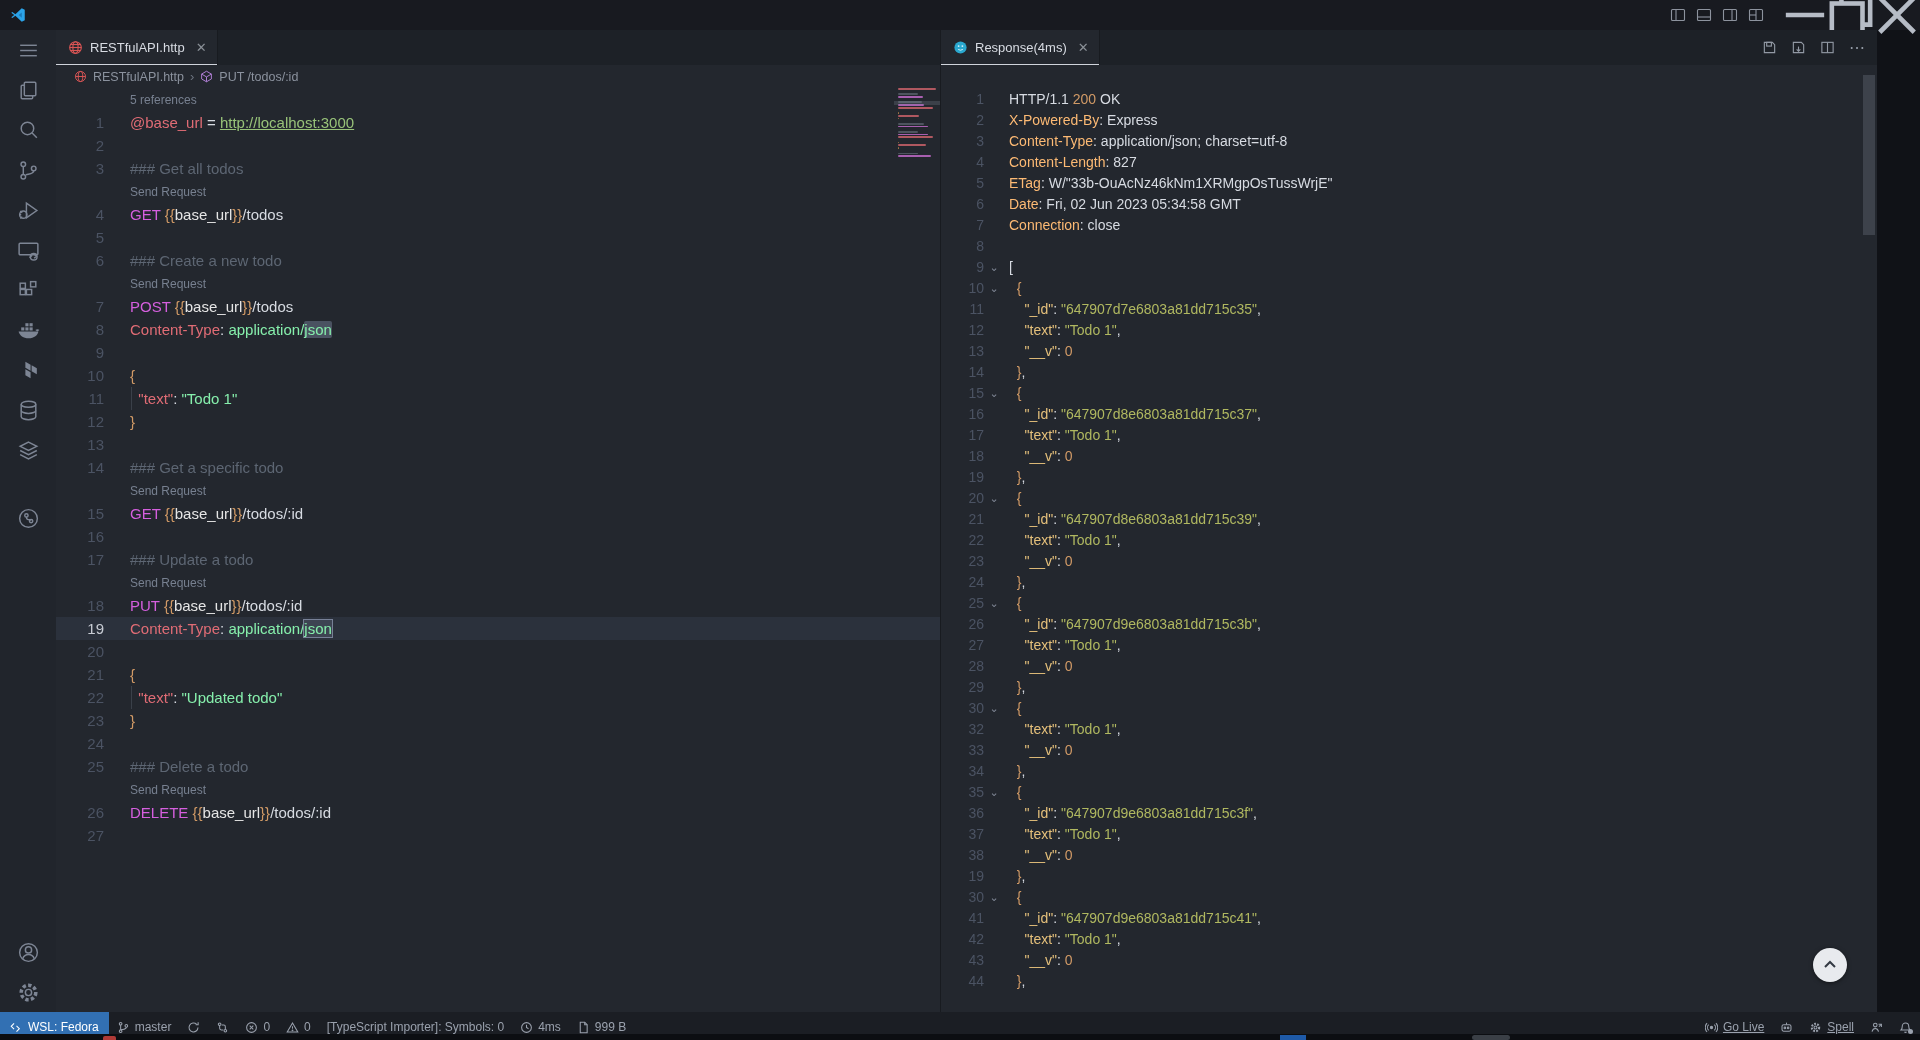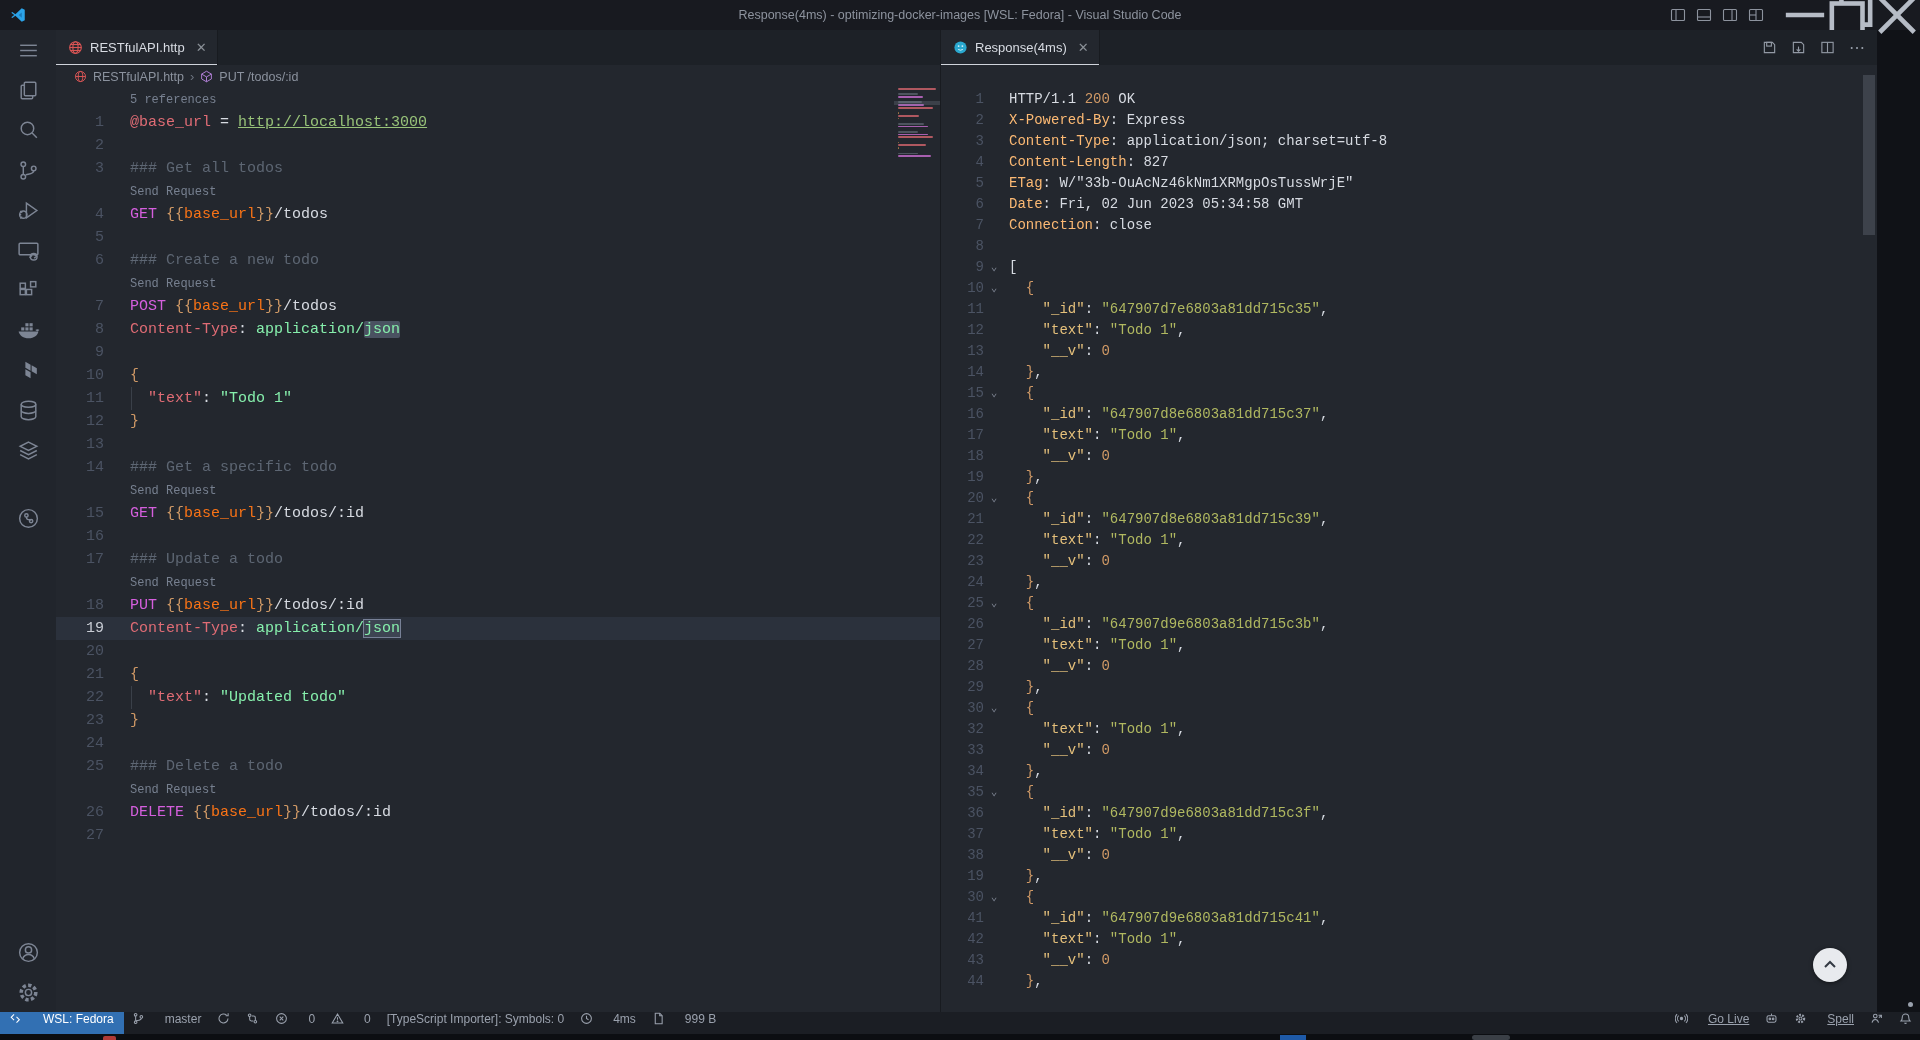--- a/index.html
+++ b/index.html
@@ -1,18 +1,18 @@
 <!DOCTYPE html>
 <html><head>
 <meta charset="utf-8">
 <style>
   html,body{margin:0;padding:0;background:#101217;}
   body{width:1920px;height:1040px;position:relative;overflow:hidden;
        font-family:"Liberation Sans",sans-serif;-webkit-font-smoothing:antialiased;}
-  .mono{font-family:Liberation Mono, monospace;}
+  .mono{font-family:Liberation Sans, sans-serif;}
 
   
   .titlebar{position:absolute;left:0;top:0;width:1920px;height:30px;background:#181a20;
             display:flex;align-items:center;color:#9299a4;font-size:12.5px;}
   .vscode-logo{width:18px;height:18px;margin-left:9px;}
   .win-title{position:absolute;left:0;right:0;text-align:center;pointer-events:none;color:#8d939e;}
   .tb-right{position:absolute;right:0;top:0;height:30px;display:flex;align-items:center;}
   .layout-icons{display:flex;gap:10px;margin-right:18px;}
   .layout-icons svg{width:16px;height:16px;stroke:#8d939e;fill:none;stroke-width:1.1;}
   .win-btn{width:46px;height:30px;display:flex;align-items:center;justify-content:center;}
@@ -55,62 +55,61 @@
   .gl .code{margin-left:26px;}
   .gr .code{margin-left:5px;}
   .cur{background:#2b313c;}
   .cur .ln{color:#c8ccd4;}
   .lens-row{color:#778090 !important;font-size:12px !important;}
   .gl .lens-row .code{margin-left:26px;}
   .guide{position:absolute;left:75px;top:0;bottom:0;width:1px;background:#3a4049;}
 
   .fg{color:#d7dbe2}.red{color:#e06c75}.grn{color:#86efac}
   .lnk{color:#98c379;text-decoration:underline;}
-  .meth{color:#d55fde}.brc{color:#d19a66}.pvar{color:#f97316}.com{color:#5d6673}
+  .meth{color:#d55fde}.brc{color:#d19a66}.pvar{color:#e5e5e5}.com{color:#5d6673}
   .key{color:#e5c07b}.str{color:#b0b860}.num{color:#d19a66}.hdr{color:#fdba74}
   .hf{background:rgba(108,118,140,.55);border-radius:2px;}
   .hb{background:rgba(108,118,140,.28);outline:1px solid #778096;}
 
   
   .minimap{position:absolute;left:842px;top:0;width:60px;}
   .mm-bar{height:1.7px;margin-bottom:1px;border-radius:1px;}
   .mm-band{position:absolute;left:-4px;top:13px;width:52px;height:4px;background:rgba(130,140,155,.25);}
   .ruler{position:absolute;left:916px;top:0;bottom:0;width:14px;}
   .ruler .mk{position:absolute;left:3px;width:7px;background:#596070;}
   .ruler .mk.cursor{background:#aab2bf;}
   .rthumb{position:absolute;right:2px;top:10px;width:12px;height:160px;background:rgba(121,129,141,.30);}
   .scrolltop{position:absolute;right:30px;top:883px;width:34px;height:34px;border-radius:50%;
              background:#e8eaee;box-shadow:0 1px 4px rgba(0,0,0,.5);display:flex;align-items:center;justify-content:center;}
   .scrolltop svg{width:16px;height:16px;stroke:#343a44;stroke-width:2;fill:none;}
 
   
   .statusbar{position:absolute;left:0;top:1012px;width:1920px;height:22px;background:#1b1e24;
              display:flex;align-items:center;color:#9aa1ad;font-size:12px;}
-  .sb-item{display:flex;align-items:flex-start;gap:20px;padding:0 8px;height:22px;white-space:nowrap;}
+  .sb-item{display:flex;align-items:flex-end;gap:5px;padding:0 8px;height:22px;white-space:nowrap;}
   .sb-item svg{width:13px;height:13px;stroke:#9aa1ad;fill:none;stroke-width:1.3;}
   .sb-remote{background:#3270b3;color:#ffffff;padding:0 10px;}
   .sb-remote svg{stroke:#ffffff;}
   .sb-right{margin-left:auto;display:flex;align-items:center;text-decoration:underline;}
   .bell-dot{position:absolute;width:5px;height:5px;border-radius:50%;background:#9aa1ad;margin-left:9px;margin-top:-10px;}
 
   
   .taskbar{position:absolute;left:0;top:1034px;width:1920px;height:6px;background:#0c0e12;}
   .tk-red{position:absolute;left:103px;top:2px;width:13px;height:4px;background:#b03a37;border-radius:2px 2px 0 0;}
   .tk-blue{position:absolute;left:1280px;top:1px;width:26px;height:5px;background:#1e5aa8;}
   .tk-pill{position:absolute;left:1472px;top:1px;width:38px;height:5px;background:#3a3f46;border-radius:3px;}
 </style>
 </head>
 <body>
 
 <div class="titlebar">
   <svg class="vscode-logo" viewBox="0 0 24 24">
     <path fill="#2ba3e8" d="M17 3 L8.5 11 L4.5 8 L3 9 L7 12 L3 15 L4.5 16 L8.5 13 L17 21 L21 19 V5 Z"></path>
     <path fill="#1b78b8" d="M17 8.5 L13 12 L17 15.5 Z"></path>
   </svg>
-  <span class="win-title">Response(4ms) - optimizing-docker-images [WSL: Fedora] - Visual Studio Code</span>
   <div class="tb-right">
     <div class="layout-icons">
       <svg viewBox="0 0 16 16">
           <rect x="1.5" y="2.5" width="13" height="11" rx="1"></rect>
           <line x1="6" y1="2.5" x2="6" y2="13.5"></line>
         </svg>
       <svg viewBox="0 0 16 16">
           <rect x="1.5" y="2.5" width="13" height="11" rx="1"></rect>
           <line x1="1.5" y1="10" x2="14.5" y2="10"></line>
         </svg>

